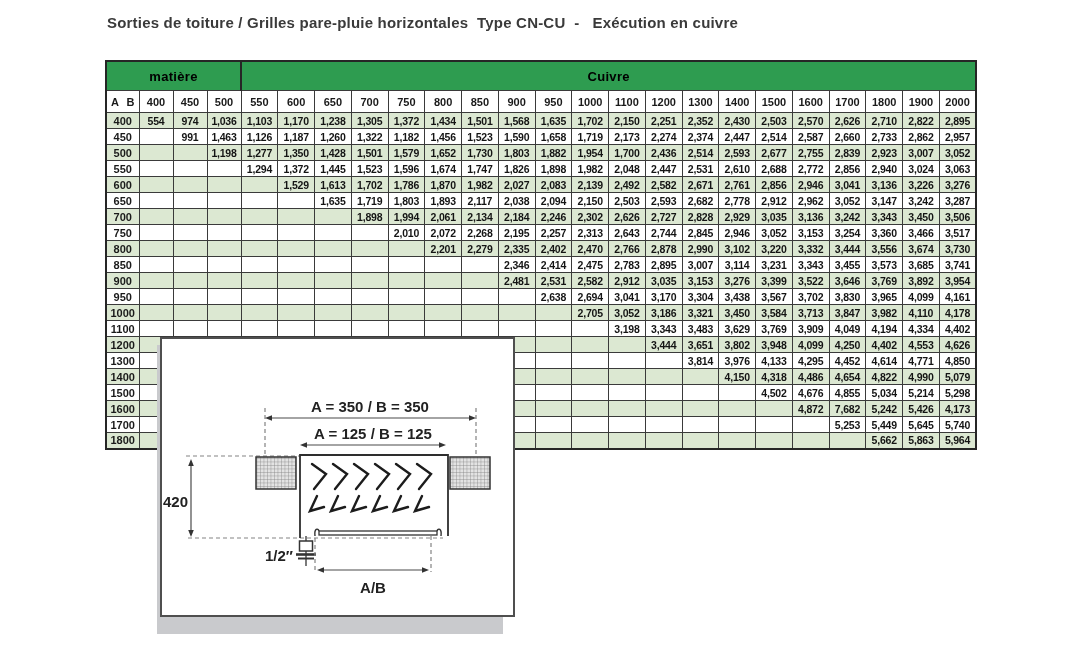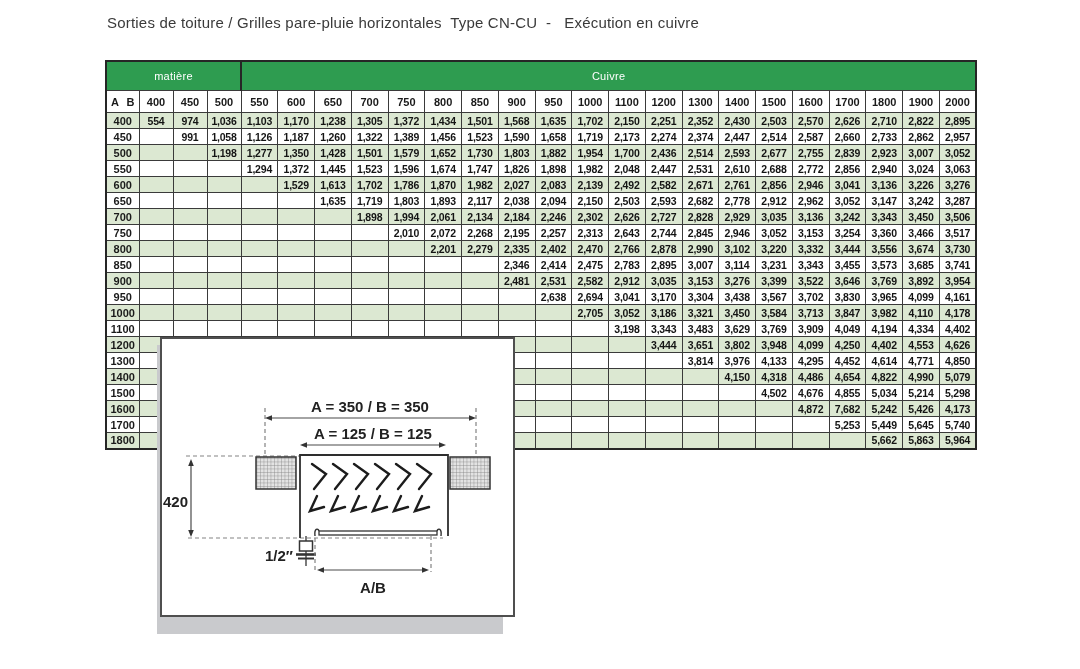--- a/index.html
+++ b/index.html
@@ -1,21 +1,21 @@
 <!DOCTYPE html>
 <html style="--header-green: #2e9c50; --row-green: #dce8d2; --shadow-gray: #c9cacd;"><head>
 <meta charset="utf-8">
 <style>
   html,body{margin:0;padding:0}
   body{width:1080px;height:669px;background:#ffffff;font-family:"Liberation Sans",sans-serif;position:relative;overflow:hidden}
   .page{position:absolute;inset:0}
-  .title{position:absolute;left:107px;top:14px;font-size:15px;font-weight:400;color:#3a3a3a;letter-spacing:.2px;white-space:pre}
+  .title{position:absolute;left:107px;top:14px;font-size:15px;font-weight:700;color:#3a3a3a;letter-spacing:.2px;white-space:pre}
   .price-table{position:absolute;left:105px;top:60px;width:870px;border-collapse:collapse;table-layout:fixed;border:2px solid #262626}
   .price-table th,.price-table td{border:1px solid #3a3a3a;padding:0;text-align:center;overflow:hidden;white-space:nowrap}
-  .band-row th{height:28px;background:var(--header-green,#2e9c50);color:#ffffff;font-size:11px;font-weight:400;letter-spacing:.3px}
+  .band-row th{height:28px;background:var(--header-green,#2e9c50);color:#000000;font-size:13px;font-weight:700;letter-spacing:.3px}
   .band.matiere{border-right:2px solid #262626}
   .cols-row th{height:21px;font-size:11px;font-weight:700;color:#1a1a1a;background:#fff}
   .corner{font-size:11px;font-weight:700}
   .corner .ab{display:flex;justify-content:space-between;padding:0 4px}
   tbody tr{height:16px}
   tbody th{font-size:11px;font-weight:700;color:#1a1a1a;background:#fff}
   tbody td{font-size:10.5px;font-weight:600;color:#141414;letter-spacing:-.2px;background:#fff}
   tbody tr.alt th,tbody tr.alt td{background:var(--row-green,#dce8d2)}
   .diagram-shadow{position:absolute;left:157px;top:345px;width:346px;height:289px;background:var(--shadow-gray,#c9cacd)}
   .diagram-box{position:absolute;left:160px;top:337px;width:355px;height:280px;background:#fff;border:2px solid #4f4f4f;box-sizing:border-box}
@@ -122,26 +122,26 @@
           <td>2,570</td>
           <td>2,626</td>
           <td>2,710</td>
           <td>2,822</td>
           <td>2,895</td>
         </tr>
         <tr>
           <th>450</th>
           <td></td>
           <td>991</td>
-          <td>1,058</td>
+          <td>1,463</td>
           <td>1,126</td>
           <td>1,187</td>
           <td>1,260</td>
           <td>1,322</td>
-          <td>1,389</td>
+          <td>1,182</td>
           <td>1,456</td>
           <td>1,523</td>
           <td>1,590</td>
           <td>1,658</td>
           <td>1,719</td>
           <td>2,173</td>
           <td>2,274</td>
           <td>2,374</td>
           <td>2,447</td>
           <td>2,514</td>

